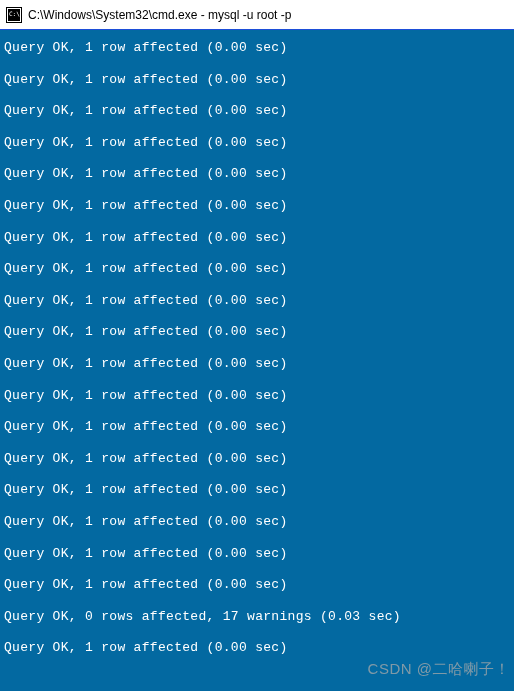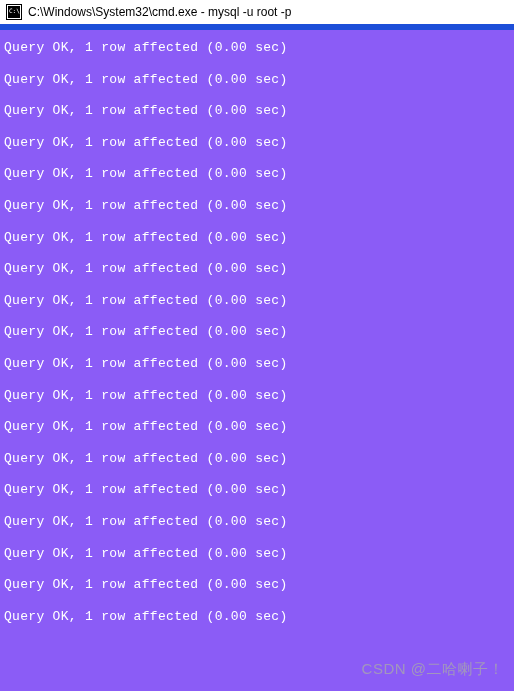--- a/index.html
+++ b/index.html
@@ -14,58 +14,58 @@
       font-family: Consolas, "Courier New", monospace;
       overflow: hidden;
       position: relative;
     }
     .titlebar {
       height: 30px;
       background: #ffffff;
       display: flex;
       align-items: center;
       padding: 6px 6px;
-      border-bottom: 6px solid #1d4ed8;
+      border-bottom: 1px solid #1d4ed8;
     }
     .titlebar-icon {
       width: 16px;
       height: 16px;
       margin-right: 6px;
       display: flex;
       align-items: center;
       justify-content: center;
     }
     .titlebar-icon svg {
       width: 16px;
       height: 16px;
     }
     .titlebar-text {
       font-family: "Segoe UI", Tahoma, sans-serif;
       font-size: 12px;
       color: #000000;
     }
     .terminal {
-      background: #8b5cf6;
+      background: #0369a1;
       width: 100%;
       height: calc(100% - 30px);
       padding: 10px 4px 4px 4px;
       overflow: hidden;
     }
     .terminal-line {
       color: #ffffff;
       font-size: 13px;
       line-height: 1.2;
       margin-bottom: 16px;
       white-space: pre;
       letter-spacing: 0.3px;
     }
     .watermark {
       position: absolute;
       bottom: 12px;
-      right: 10px;
+      right: 4px;
       font-family: "Microsoft YaHei", sans-serif;
       font-size: 15px;
       color: rgba(170, 170, 170, 0.75);
       pointer-events: none;
       letter-spacing: 0.5px;
     }
   </style>
 </head>
 <body>
 
@@ -93,16 +93,17 @@
   <div class="terminal-line">Query OK, 1 row affected (0.00 sec)</div>
   <div class="terminal-line">Query OK, 1 row affected (0.00 sec)</div>
   <div class="terminal-line">Query OK, 1 row affected (0.00 sec)</div>
   <div class="terminal-line">Query OK, 1 row affected (0.00 sec)</div>
   <div class="terminal-line">Query OK, 1 row affected (0.00 sec)</div>
   <div class="terminal-line">Query OK, 1 row affected (0.00 sec)</div>
   <div class="terminal-line">Query OK, 1 row affected (0.00 sec)</div>
   <div class="terminal-line">Query OK, 1 row affected (0.00 sec)</div>
   <div class="terminal-line">Query OK, 1 row affected (0.00 sec)</div>
   <div class="terminal-line">Query OK, 1 row affected (0.00 sec)</div>
+  <div class="terminal-line">Query OK, 0 rows affected, 17 warnings (0.03 sec)</div>
   <div class="terminal-line">Query OK, 1 row affected (0.00 sec)</div>
 </div>
 
 <div class="watermark">CSDN @二哈喇子！</div>
 
 </body></html>

